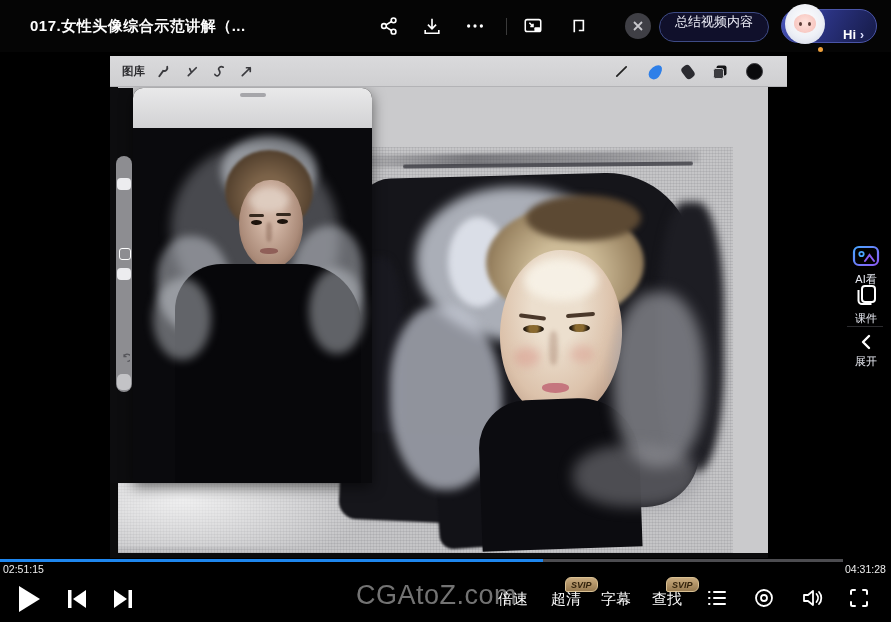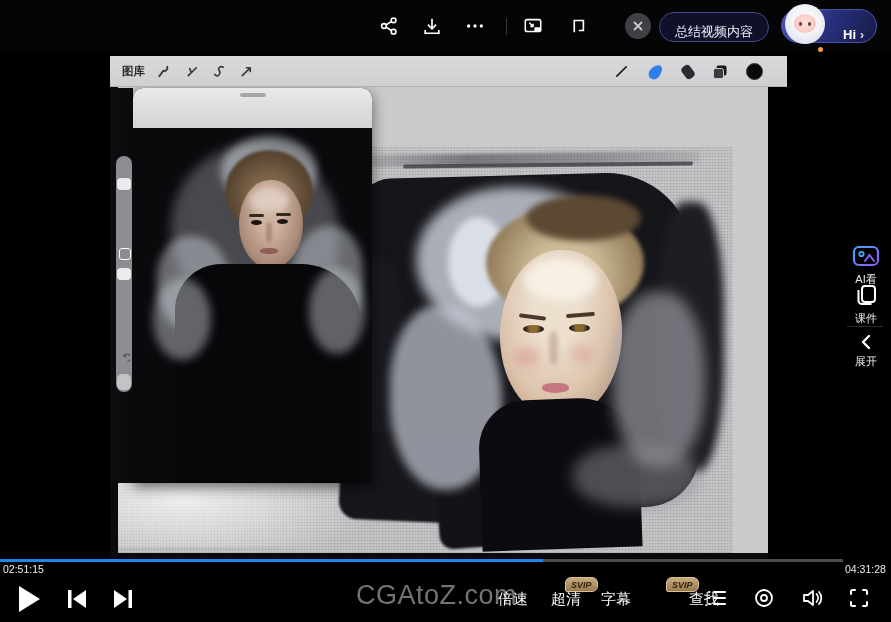--- a/index.html
+++ b/index.html
@@ -11,21 +11,21 @@
   
   #topbar{left:0;top:0;width:891px;height:52px;background:#050505;}
   #vtitle{left:30px;top:17px;font-size:15px;font-weight:700;color:#fdfdfd;letter-spacing:.5px;}
   .tico{top:14px;width:24px;height:24px;display:flex;align-items:center;justify-content:center;cursor:pointer;}
   #ico-share{left:377px;} #ico-dl{left:420px;} #ico-more{left:463px;}
   #tsep{left:506px;top:18px;width:1px;height:17px;background:#3a3a3a;}
   #ico-pip{left:521px;} #ico-cast{left:565px;}
   #ico-close{left:625px;top:13px;width:26px;height:26px;border-radius:50%;background:#3f3f45;
              display:flex;align-items:center;justify-content:center;}
   #sum-pill{left:659px;top:12px;height:28px;padding:0 15px;border:1px solid #3e4b85;border-radius:15px;
-            background:#10102b;display:flex;align-items:flex-end;font-size:13px;color:#f0f1fa;}
+            background:#10102b;display:flex;align-items:flex-start;font-size:13px;color:#f0f1fa;}
   #hi-pill{left:781px;top:9px;width:96px;height:34px;border-radius:17px;
            background:linear-gradient(120deg,#4a57c0 0%,#2a3280 45%,#161b47 100%);
            border:1px solid #4a55a8;display:flex;align-items:flex-end;justify-content:flex-end;
            padding-right:12px;box-sizing:border-box;}
   #hi-ava{position:absolute;left:3px;top:-6px;width:40px;height:40px;border-radius:50%;
           background:radial-gradient(circle at 50% 42%,#ffffff 0%,#eef0f6 55%,#cfd4e6 100%);}
   #hi-face{position:absolute;left:9px;top:10px;width:22px;height:19px;border-radius:50%;
            background:radial-gradient(circle at 50% 45%,#ffe3dd 0%,#f7c6c0 75%);}
   .hi-eye{position:absolute;top:8px;width:3px;height:4px;border-radius:50%;background:#5a3b36;}
   #hi-txt{font-size:13px;font-weight:700;color:#fff;}
@@ -73,40 +73,41 @@
   #t-cur{left:3px;top:563px;font-size:10.5px;color:#ededed;}
   #t-total{left:845px;top:563px;font-size:10.5px;color:#ededed;}
 
   
   .cico{display:flex;align-items:center;justify-content:center;cursor:pointer;}
   #btn-play{left:14px;top:583px;width:30px;height:32px;}
   #btn-prev{left:64px;top:588px;width:26px;height:22px;}
   #btn-next{left:110px;top:588px;width:26px;height:22px;}
   #watermark{left:356px;top:580px;font-size:27px;color:#737373;letter-spacing:.5px;}
   .clabel{top:590px;font-size:15px;color:#fbfbfb;cursor:pointer;}
-  #lb-speed{left:498px;} #lb-quality{left:551px;} #lb-sub{left:601px;} #lb-find{left:689px;text-align:right;}
+  #lb-speed{left:498px;} #lb-quality{left:551px;} #lb-sub{left:601px;} #lb-find{left:652px;text-align:right;}
   .svip{top:577px;height:13px;padding:0 5px;border-radius:6px 6px 6px 2px;
         background:linear-gradient(#c9ab7e,#977a50);border:1px solid #d9c093;
         font-size:9px;font-weight:700;font-style:italic;color:#33230c;display:flex;align-items:center;}
   #svip1{left:565px;} #svip2{left:666px;}
   #ic-list{left:705px;top:586px;width:24px;height:24px;}
   #ic-rec{left:752px;top:586px;width:24px;height:24px;}
   #ic-vol{left:799px;top:586px;width:26px;height:24px;}
   #ic-fs{left:847px;top:586px;width:24px;height:24px;}
 
   
   .rail-item{left:843px;width:46px;display:flex;flex-direction:column;align-items:center;cursor:pointer;}
   #rail-ai{top:244px;} #rail-cw{top:283px;} #rail-exp{top:334px;}
   .rail-label{margin-top:4px;font-size:11px;color:#e6e8f0;}
   #rail-div{left:847px;top:326px;width:36px;height:1px;background:#2b2b2e;}
 </style>
 </head>
 <body>
 
 <div id="topbar" class="abs">
+  <div id="vtitle" class="abs">017.女性头像综合示范讲解（...</div>
 
   <div id="ico-share" class="abs tico">
     <svg width="20" height="20" viewBox="0 0 22 22">
         <g stroke="#fff" stroke-width="1.8" fill="none">
       <circle cx="5.5" cy="11" r="2.6"></circle>
           <circle cx="16" cy="4.8" r="2.6"></circle>
           <circle cx="16" cy="17.2" r="2.6"></circle>
       <path d="M7.8 9.7 13.7 6M7.8 12.3 13.7 16"></path>
         </g>
       </svg>

